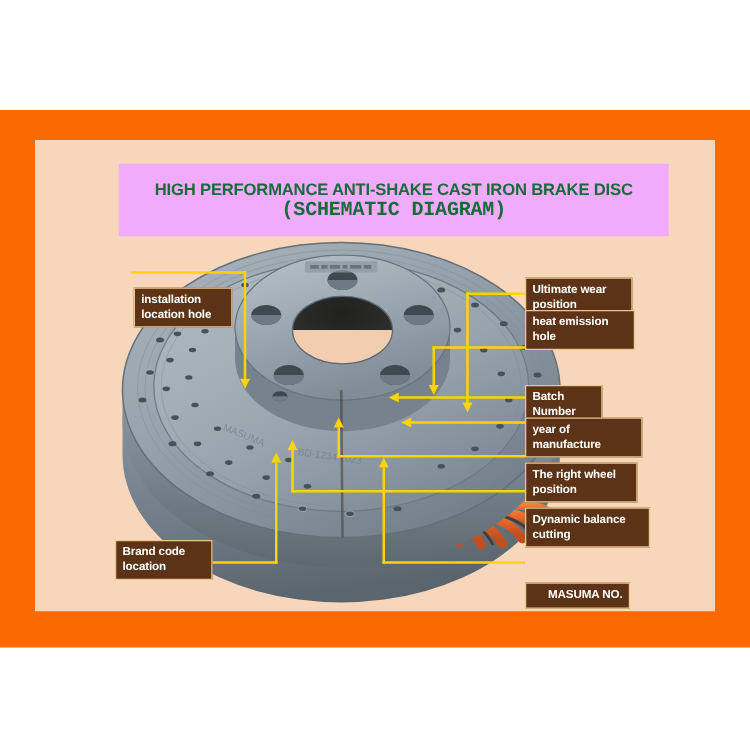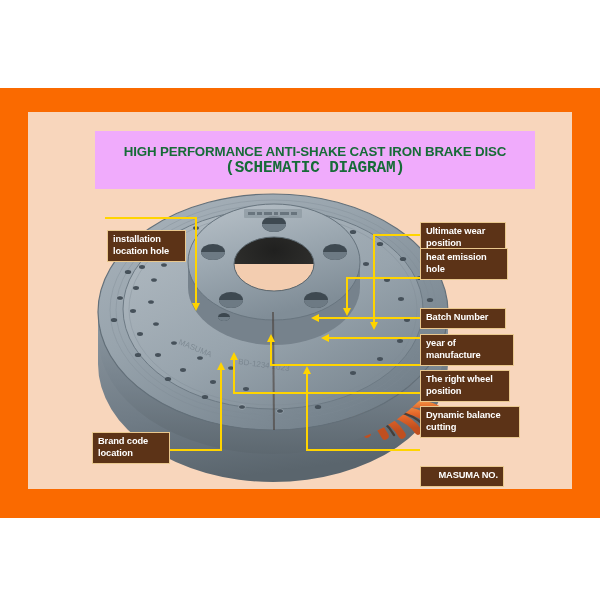--- a/index.html
+++ b/index.html
@@ -393,21 +393,21 @@
 
     <div class="label-box" style="left:79px; top:92px; width:79px;margin-top:26px;">installation
 location hole</div>
 
     <div class="label-box" style="left:392px; top:110px; width:86px;">Ultimate wear
 position</div>
 
     <div class="label-box" style="left:392px; top:136px; width:88px;">heat emission
 hole</div>
 
-    <div class="label-box" style="left:392px; top:196px; width:86px;">Batch Number</div>
+    <div class="label-box" style="left:392px; top:196px; width:62px;">Batch Number</div>
 
     <div class="label-box" style="left:392px; top:222px; width:94px;">year of
 manufacture</div>
 
     <div class="label-box" style="left:392px; top:258px; width:90px;">The right wheel
 position</div>
 
     <div class="label-box" style="left:392px; top:294px; width:100px;">Dynamic balance
 cutting</div>
 

